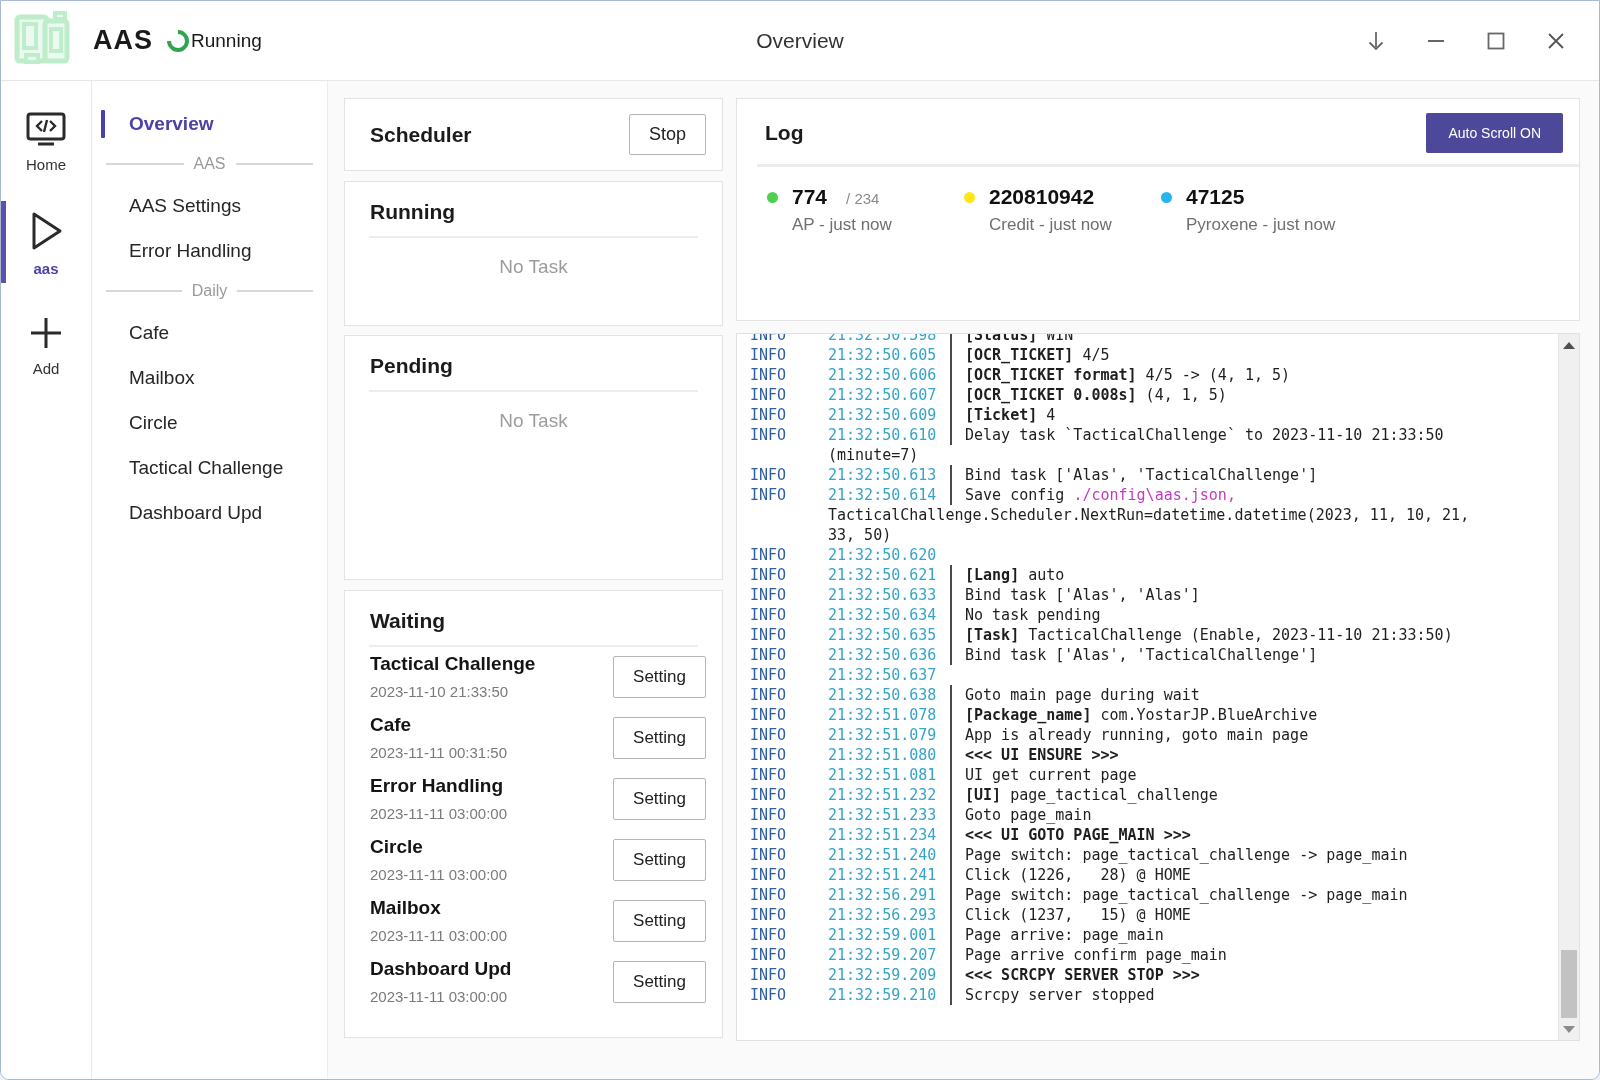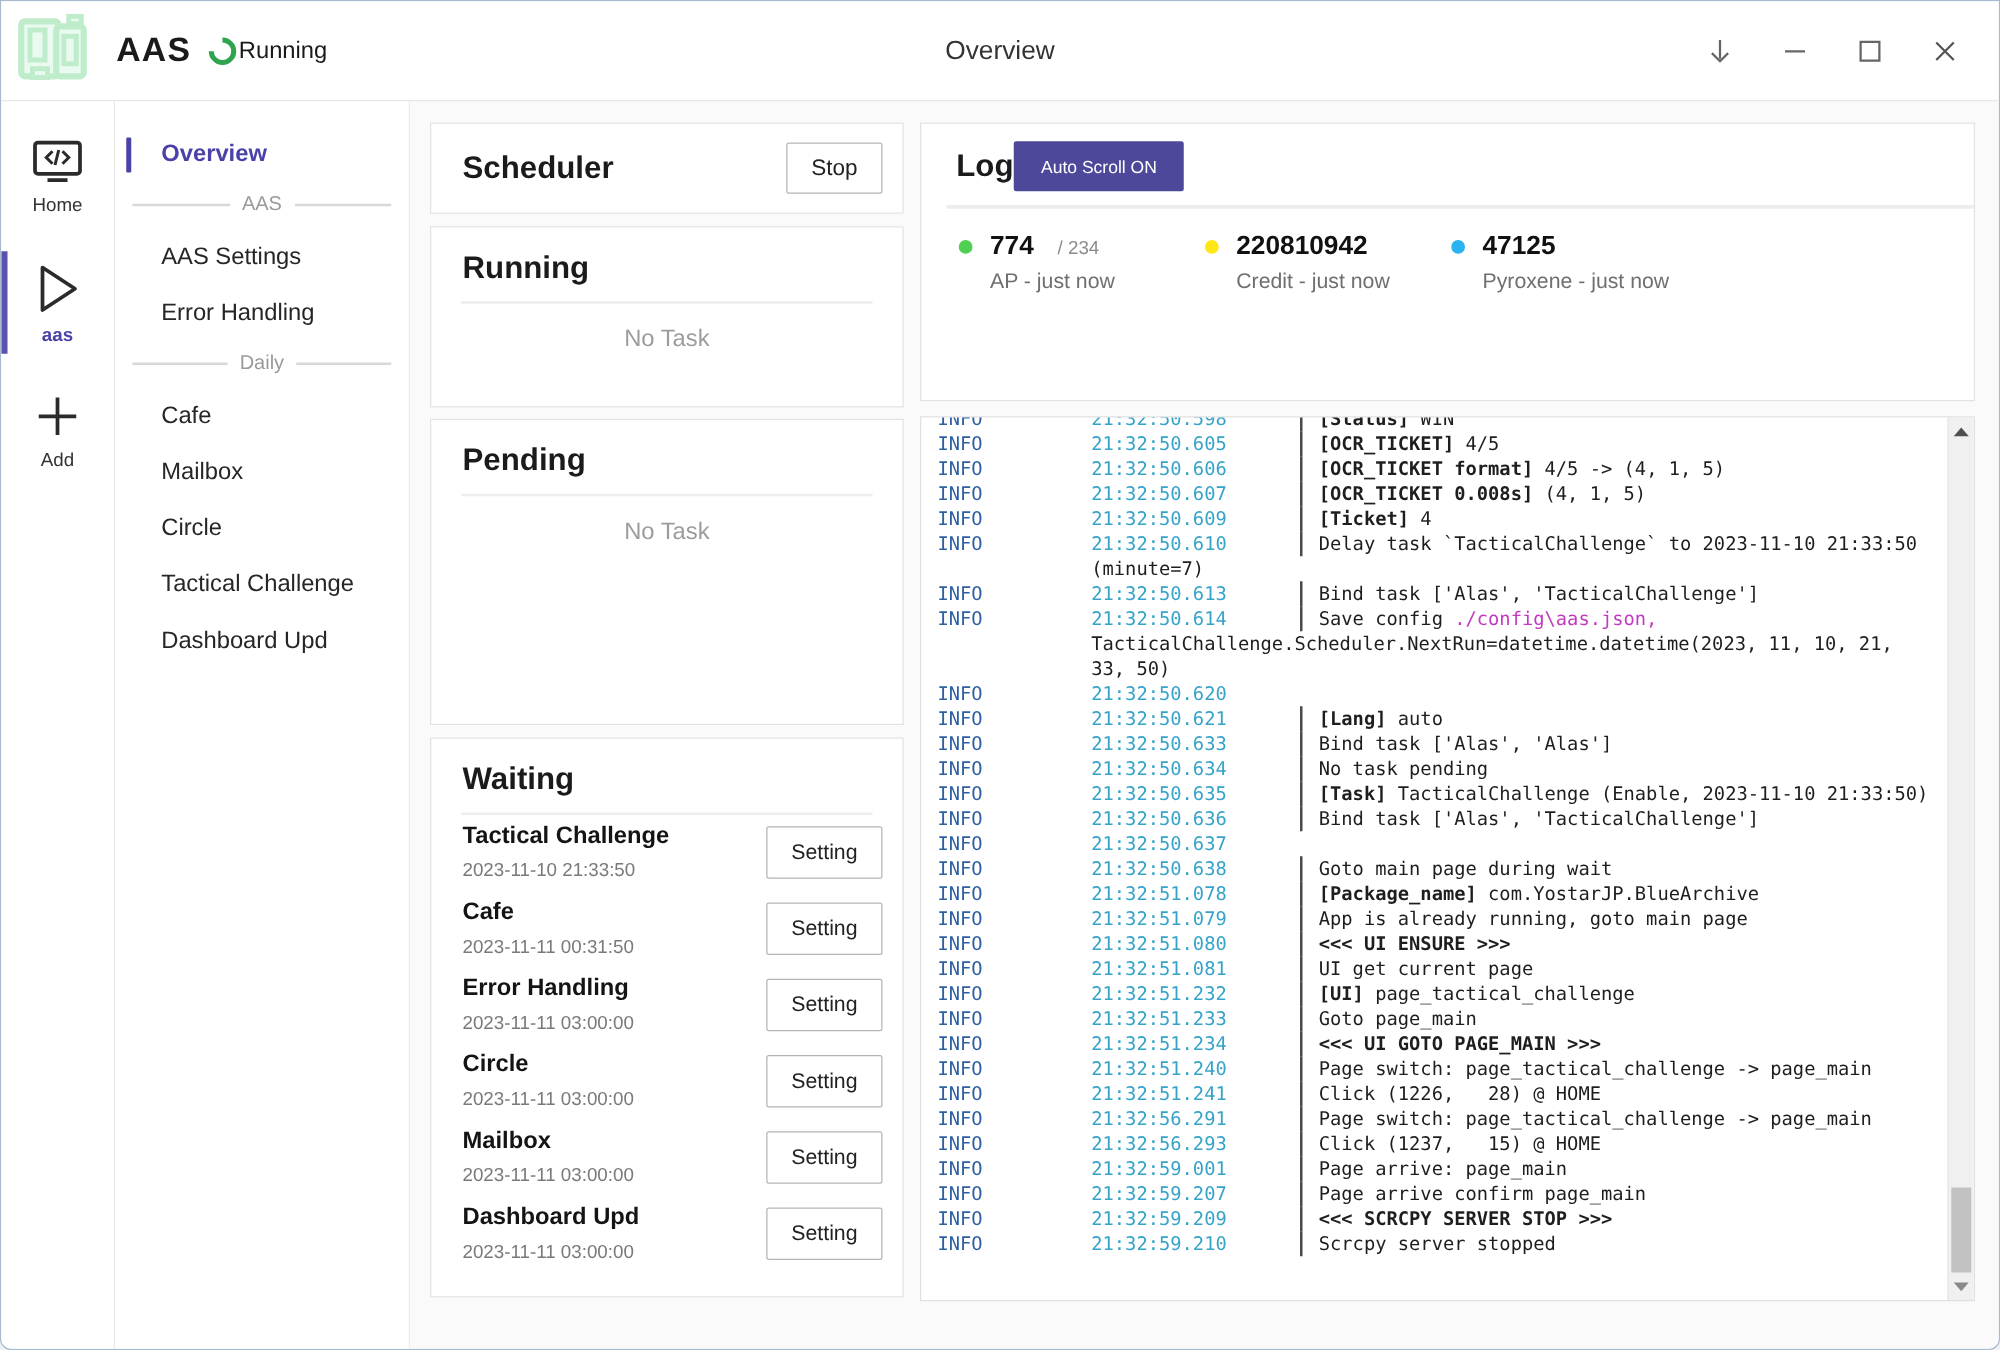--- a/index.html
+++ b/index.html
@@ -36,57 +36,57 @@
   .sb-item.active .bar { display:block; }
   .sb-div { display:flex; align-items:center; color:#9a9a9a; font-size:16px; margin:10px 14px 12px; gap:10px; }
   .sb-div:before, .sb-div:after { content:""; height:2px; background:#d8d8d8; flex:1; }
 
   
   .main { flex:1; background:#fafafa; padding:17px 19px 0 16px; display:flex; gap:13px; min-width:0; }
   .card { background:#fff; border:1px solid #e3e3e3; }
   .col-left { width:379px; flex:none; display:flex; flex-direction:column; }
   .col-right { flex:1; display:flex; flex-direction:column; min-width:0; }
 
-  .card-title { font-size:25px; font-weight:bold; color:#1b1b1b; }
+  .card-title { font-size:21px; font-weight:bold; color:#1b1b1b; }
   .hdr-divider { height:2px; background:#ededed; margin:12px 24px 0; }
 
   .scheduler { height:73px; display:flex; align-items:center; justify-content:space-between; padding:0 16px 0 25px; margin-bottom:10px; }
   .btn-outline { background:#fff; border:1px solid #b5b5b5; color:#222; font-size:18px; font-family:inherit; padding:9px 19px; border-radius:2px; cursor:pointer; }
 
   .running-card { height:145px; margin-bottom:9px; padding-top:18px; }
   .pending-card { height:245px; margin-bottom:10px; padding-top:18px; }
   .running-card .card-title, .pending-card .card-title, .waiting-card .card-title { padding-left:25px; }
   .no-task { text-align:center; color:#9c9c9c; font-size:19px; margin-top:18px; }
 
   .waiting-card { height:448px; padding-top:18px; }
   .wait-list { padding:6px 16px 0 25px; }
   .wait-row { display:flex; align-items:center; justify-content:space-between; margin-bottom:14px; }
   .wait-name { font-size:19px; font-weight:bold; color:#141414; }
   .wait-date { font-size:15px; color:#7a7a7a; margin-top:8px; }
   .btn-setting { background:#fff; border:1px solid #b5b5b5; color:#222; font-size:17px; font-family:Liberation Sans, sans-serif; padding:10px 19px; border-radius:2px; cursor:pointer; }
 
   
   .log-card { height:223px; margin-bottom:12px; padding-top:14px; flex:none; }
-  .log-head { display:flex; align-items:center; padding:0 16px 0 28px; }
+  .log-head { display:flex; align-items:center; justify-content:space-between; padding:0 16px 0 28px; }
   .btn-accent { background:#4d4899; border:none; color:#fff; font-size:14px; font-family:inherit; padding:12px 22px; border-radius:2px; cursor:pointer; }
   .log-hdiv { height:3px; background:#ededed; margin:11px 0 0 20px; }
   .stats { display:flex; padding:18px 0 0 30px; }
   .stat { width:197px; display:flex; align-items:flex-start; }
   .dot { width:11px; height:11px; border-radius:50%; margin-top:7px; flex:none; }
   .stat-body { margin-left:14px; }
   .stat-line { display:flex; align-items:baseline; gap:19px; }
   .stat-value { font-size:21px; font-weight:bold; color:#111; }
   .stat-extra { font-size:15px; color:#8b8b8b; }
   .stat-label { font-size:17px; color:#6f6f6f; margin-top:6px; }
 
   
   .log-box { flex:none; height:708px; background:#fff; border:1px solid #e0e0e0; position:relative; overflow:hidden; }
   .log-lines { position:absolute; left:0; right:21px; top:-9px; bottom:0; overflow:hidden; padding-left:13px;
                font-family:"DejaVu Sans Mono", monospace; font-size:15px; line-height:20px; color:#1e1e1e; }
-  .log-row { display:flex;gap:45px; }
+  .log-row { display:flex; }
   .log-lvl { width:78px; flex:none; color:#2e5fa3; }
   .log-time { width:122px; flex:none; color:#36a3c9; }
   .log-msg { border-left:2px solid #4a4a4a; padding-left:13px; white-space:pre-wrap; }
   .log-cont { white-space:pre-wrap; }
   .seg-b { font-weight:bold; }
   .seg-m { color:#c23ac2; }
 
   .scrollbar { position:absolute; top:0; right:0; width:21px; bottom:0; background:#f0f0f0; border-left:1px solid #e6e6e6; }
   .sb-up, .sb-down { position:absolute; left:0; width:100%; height:18px; display:flex; align-items:center; justify-content:center; }
   .sb-up { top:2px; } .sb-down { bottom:2px; }

